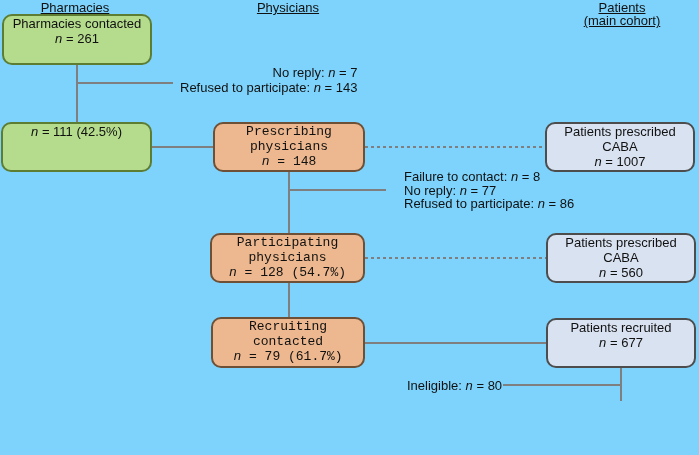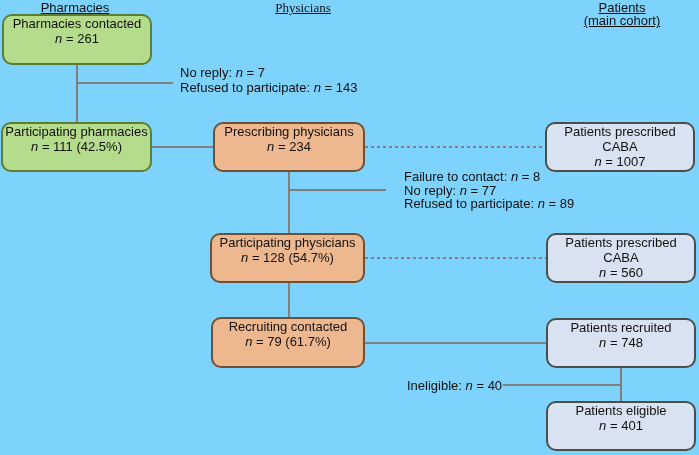--- a/index.html
+++ b/index.html
@@ -11,21 +11,21 @@
     position:absolute;width:130px;text-align:center;
     text-decoration:underline;line-height:13px;
   }
   .box{
     position:absolute;box-sizing:border-box;border-radius:10px;
     border:2px solid;display:flex;flex-direction:column;
     align-items:center;text-align:center;
     line-height:15px;
   }
   .box.green{background:var(--green-fill);border-color:var(--green-border);}
-  .box.orange{background:var(--orange-fill);border-color:var(--orange-border);}
+  .box.orange{background:var(--orange-fill);border-color:var(--orange-border);font-family:Liberation Mono, monospace;}
   .box.blue{background:var(--blue-fill);border-color:var(--blue-border);}
   .line{position:absolute;background:var(--line);}
   .hline{height:2px;}
   .vline{width:2px;}
   .dotline{
     position:absolute;height:2px;
     background:repeating-linear-gradient(90deg,var(--line) 0 3px,transparent 3px 6px);
   }
   .ann{position:absolute;white-space:nowrap;}
   .ann .ann-line{display:block;}
@@ -34,21 +34,21 @@
   .lh13{line-height:13.5px;}
 </style>
 </head>
 <body>
 
 <div class="canvas">
 
   <div class="col-header" style="left:10px;top:1px;">
     <span>Pharmacies</span>
   </div>
-  <div class="col-header" style="left:238px;top:1px;font-family:Liberation Serif, serif;">
+  <div class="col-header" style="left:223px;top:1px;">
     <span>Physicians</span>
   </div>
   <div class="col-header" style="left:557px;top:1px;">
     <span>Patients</span><br>
     <span>(main cohort)</span>
   </div>
 
   <div class="line vline" style="left:76px;top:65px;height:57px;"></div>
   <div class="line hline" style="left:76px;top:82px;width:97px;"></div>
   <div class="line hline" style="left:152px;top:146px;width:61px;"></div>
@@ -60,27 +60,26 @@
   <div class="line hline" style="left:365px;top:342px;width:181px;"></div>
   <div class="line vline" style="left:620px;top:368px;height:33px;"></div>
   <div class="line hline" style="left:503px;top:384px;width:119px;"></div>
 
   <div class="box green" style="left:2px;top:14px;width:150px;height:51px;">
     <div>Pharmacies contacted</div>
     <div><span class="it">n</span> <span>= 261</span></div>
   </div>
 
   <div class="box green" style="left:1px;top:122px;width:151px;height:50px;">
-    <div>Participating pharmacies</div>
     <div><span class="it">n</span> <span>= 111 (42.5%)</span></div>
   </div>
 
   <div class="box orange" style="left:213px;top:122px;width:152px;height:50px;">
     <div>Prescribing physicians</div>
-    <div><span class="it">n</span> <span>= 234</span></div>
+    <div><span class="it">n</span> <span>= 148</span></div>
   </div>
 
   <div class="box blue" style="left:545px;top:122px;width:150px;height:50px;">
     <div>Patients prescribed CABA</div>
     <div><span class="it">n</span> <span>= 1007</span></div>
   </div>
 
   <div class="box orange" style="left:210px;top:233px;width:155px;height:50px;">
     <div>Participating physicians</div>
     <div><span class="it">n</span> <span>= 128 (54.7%)</span></div>
@@ -91,36 +90,32 @@
     <div><span class="it">n</span> <span>= 560</span></div>
   </div>
 
   <div class="box orange" style="left:211px;top:317px;width:154px;height:51px;">
     <div>Recruiting contacted</div>
     <div><span class="it">n</span> <span>= 79 (61.7%)</span></div>
   </div>
 
   <div class="box blue" style="left:546px;top:318px;width:150px;height:50px;">
     <div>Patients recruited</div>
-    <div><span class="it">n</span> <span>= 748</span></div>
+    <div><span class="it">n</span> <span>= 677</span></div>
   </div>
 
-  <div class="box blue" style="left:546px;top:401px;width:150px;height:50px;">
-    <div>Patients eligible</div>
-    <div><span class="it">n</span> <span>= 401</span></div>
-  </div>
 
-  <div class="ann lh14" style="left:180px;top:66px;">
+  <div class="ann lh14" style="left:180px;top:66px;text-align:right;">
     <span class="ann-line"><span>No reply:</span> <span class="it">n</span> <span>= 7</span></span>
     <span class="ann-line"><span>Refused to participate:</span> <span class="it">n</span> <span>= 143</span></span>
   </div>
 
   <div class="ann lh13" style="left:404px;top:170px;">
     <span class="ann-line"><span>Failure to contact:</span> <span class="it">n</span> <span>= 8</span></span>
     <span class="ann-line"><span>No reply:</span> <span class="it">n</span> <span>= 77</span></span>
-    <span class="ann-line"><span>Refused to participate:</span> <span class="it">n</span> <span>= 89</span></span>
+    <span class="ann-line"><span>Refused to participate:</span> <span class="it">n</span> <span>= 86</span></span>
   </div>
 
   <div class="ann" style="left:407px;top:378px;">
-    <span class="ann-line"><span>Ineligible:</span> <span class="it">n</span> <span>= 40</span></span>
+    <span class="ann-line"><span>Ineligible:</span> <span class="it">n</span> <span>= 80</span></span>
   </div>
 
 </div>
 
 </body></html>

